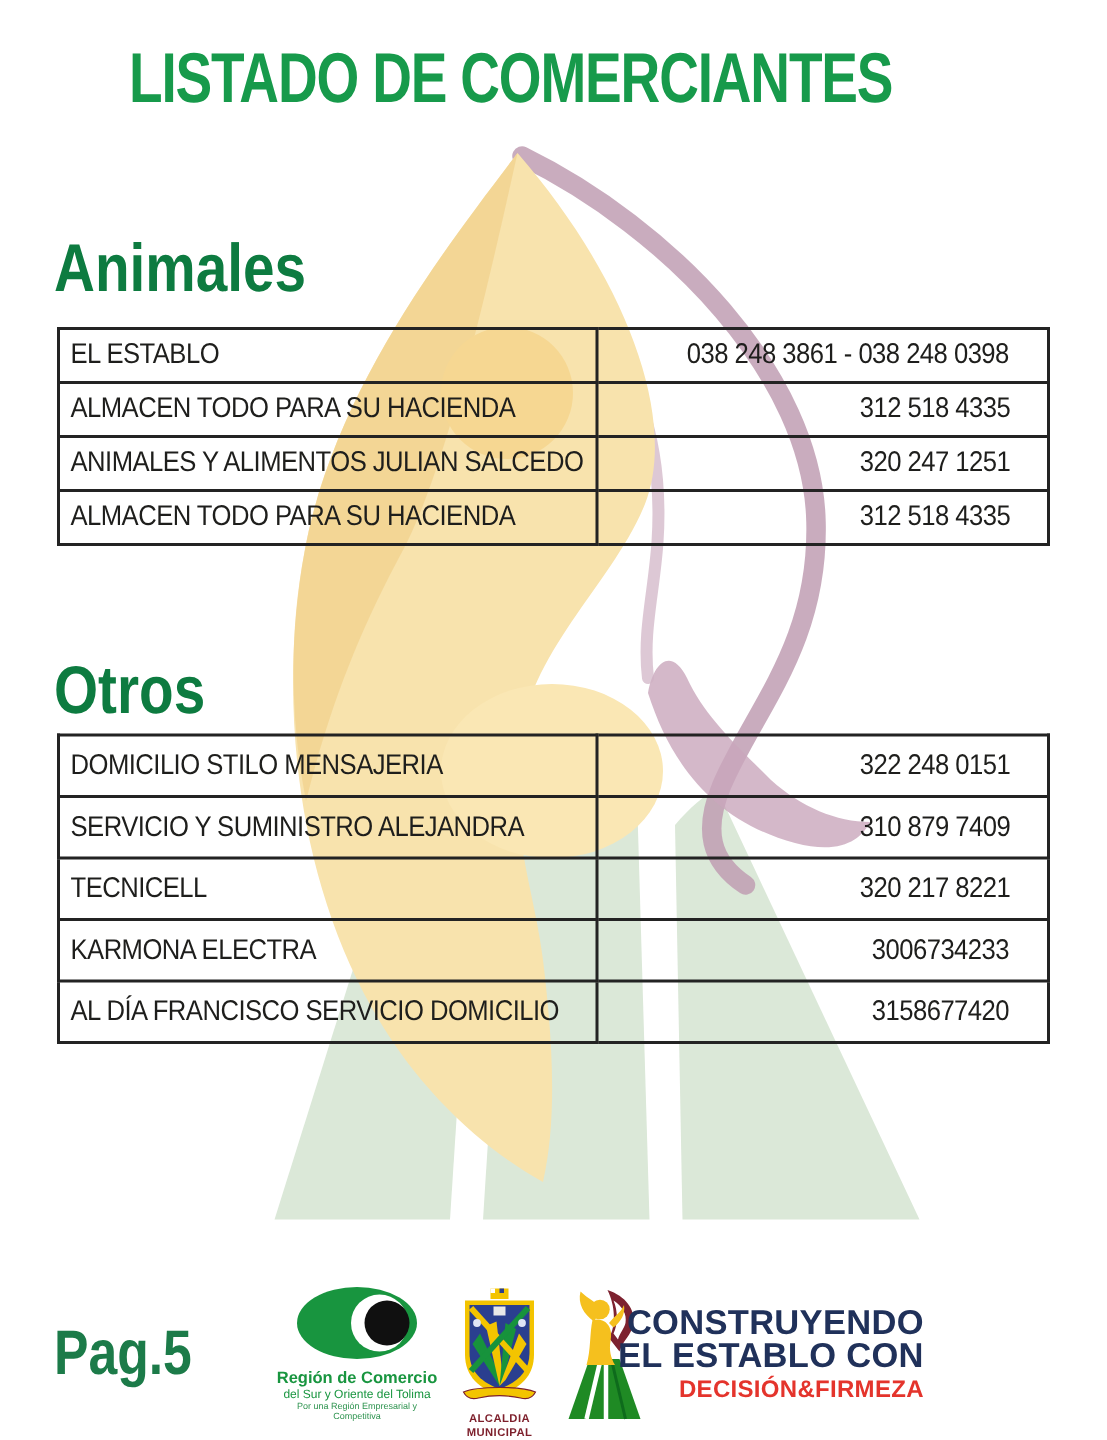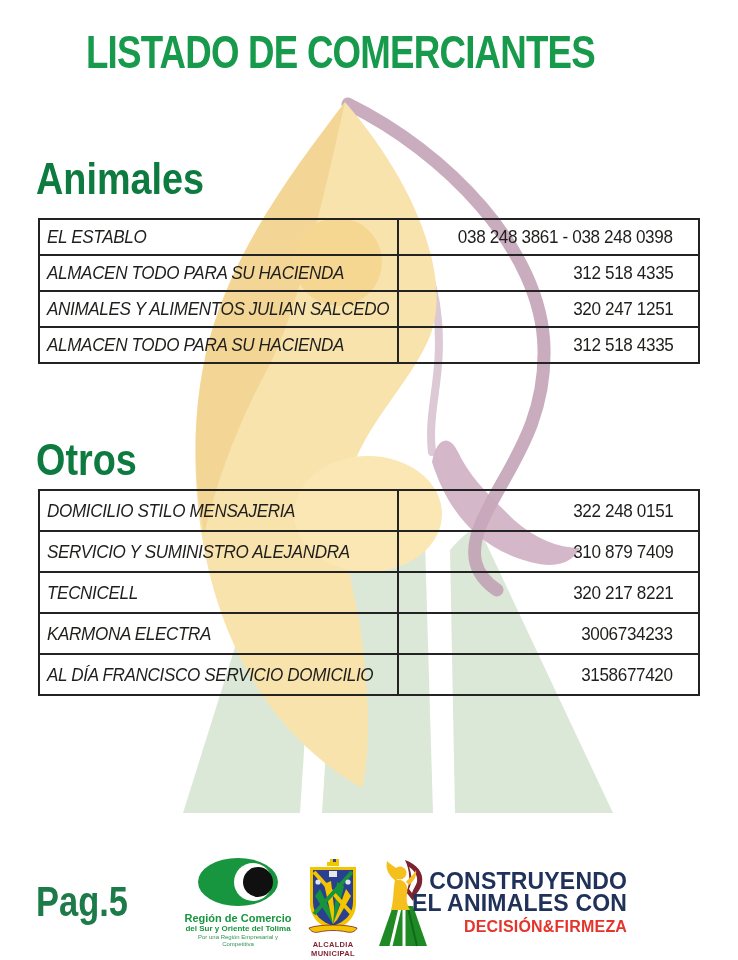--- a/index.html
+++ b/index.html
@@ -9,34 +9,34 @@
   }
   .watermark{position:absolute;left:0;top:0;width:738px;height:960px;z-index:0;}
   .content{position:relative;z-index:1;}
   .squeeze{display:inline-block;transform:scaleX(.8);transform-origin:left center;white-space:nowrap;}
   .doc-title{margin:26px 0 0 38px;font-size:47px;font-weight:bold;color:#179a4b;letter-spacing:-1px;line-height:1.12;text-align:right;}
   .section-heading{margin:0 0 0 36px;font-size:45px;font-weight:bold;color:#0d7b40;line-height:1.14;}
   .section-heading.first{margin-top:74px;}
   .section-heading.second{margin-top:70px;}
   table.merchants{border-collapse:collapse;margin:14px 0 0 38px;width:662px;table-layout:fixed;}
   table.merchants td{border:2px solid #232323;font-size:19px;color:#1e1e1c;letter-spacing:-0.4px;overflow:hidden;white-space:nowrap;}
-  table.merchants td.name{width:56%;text-align:left;padding-left:7px;font-style:italic;}
+  table.merchants td.name{width:56%;text-align:left;padding-left:7px;}
   table.merchants td.phone{width:44%;text-align:right;padding-right:25px;}
   table.merchants td .cell-text{display:inline-block;transform:scaleX(.9);white-space:nowrap;}
   table.merchants td.name .cell-text{transform-origin:left center;}
   table.merchants td.phone .cell-text{transform-origin:right center;}
   table.tbl-animales{margin-top:14px;}
   table.tbl-animales tr{height:36px;}
   table.tbl-otros{margin-top:4px;}
   table.tbl-otros tr{height:41px;}
   .footer{position:absolute;left:0;top:852px;width:738px;height:108px;z-index:2;padding-left:36px;}
   .page-number{position:absolute;left:36px;top:26px;font-size:42px;font-weight:bold;color:#1c7b49;}
   .camara-group{position:absolute;left:184px;top:4px;width:108px;text-align:center;}
   .camara-name{font-size:11px;font-weight:bold;color:#18953f;line-height:11px;margin-top:1px;}
-  .camara-sub{font-size:8px;font-weight:bold;color:#18953f;line-height:9px;}
+  .camara-sub{font-size:8px;font-weight:normal;color:#18953f;line-height:9px;}
   .camara-tag{font-size:6px;color:#2f9450;line-height:7px;margin-top:1px;}
   .alcaldia-group{position:absolute;left:296px;top:6px;width:74px;text-align:center;}
   .alcaldia-text{font-size:7.5px;font-weight:bold;color:#7d1f2b;line-height:9px;letter-spacing:.3px;margin-top:2px;}
   .espinal-icon{position:absolute;left:377px;top:4px;}
   .espinal-text{position:absolute;left:412px;top:18px;text-align:right;}
   .espinal-line-navy{font-size:23px;font-weight:bold;color:#20315a;line-height:22px;letter-spacing:.2px;}
   .espinal-line-red{font-size:16px;font-weight:bold;color:#e4342c;line-height:21px;letter-spacing:.2px;margin-top:2px;}
 </style>
 </head>
 <body>
@@ -172,18 +172,18 @@
         <path d="M28 4 C40 8 47 17 45 27 C44 34 38 38 36 45 L29 36 C34 28 33 14 28 4 Z" fill="#7d2230"></path>
         <path d="M32 11 C38 15 41 20 40 26 C39 30 36 33 35 37 L32 33 C35 27 35 18 32 11 Z" fill="#ffffff"></path>
         <circle cx="23" cy="17" r="6.5" fill="#f5c01e"></circle>
         <path d="M18 24 C27 22 32 29 30 38 C29 44 30 49 33 54 L14 54 C17 44 16 33 18 24 Z" fill="#f5c01e"></path>
         <path d="M19 25 C12 20 8 13 10 5 C15 10 21 12 24 17 Z" fill="#f5c01e"></path>
         <path d="M29 26 C33 21 37 19 39 14 C40 20 37 25 32 29 Z" fill="#f5c01e"></path>
       </svg>
     </div>
     <div class="espinal-text">
       <div class="espinal-line-navy">CONSTRUYENDO</div>
-      <div class="espinal-line-navy">EL ANIMALES CON</div>
+      <div class="espinal-line-navy">EL ESTABLO CON</div>
       <div class="espinal-line-red">DECISIÓN&amp;FIRMEZA</div>
     </div>
   </div>
 
 </div>
 
 </body></html>

